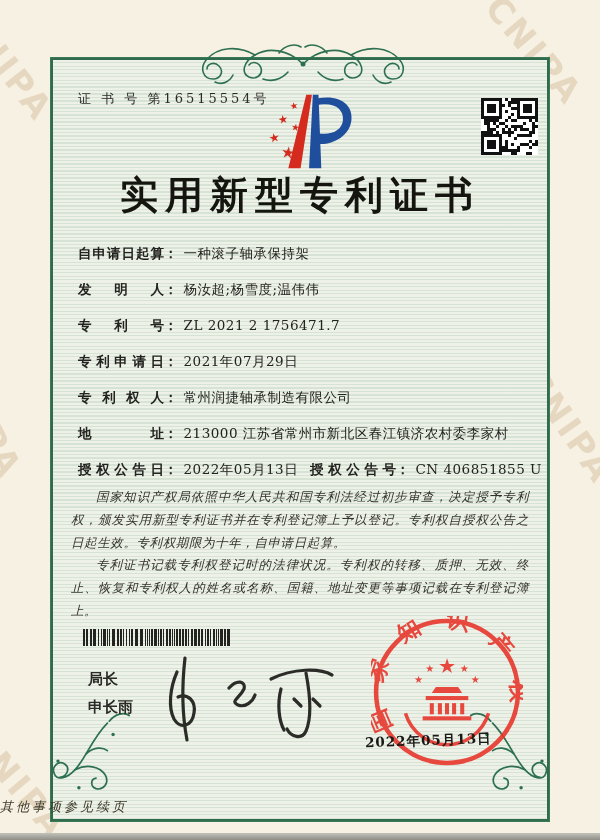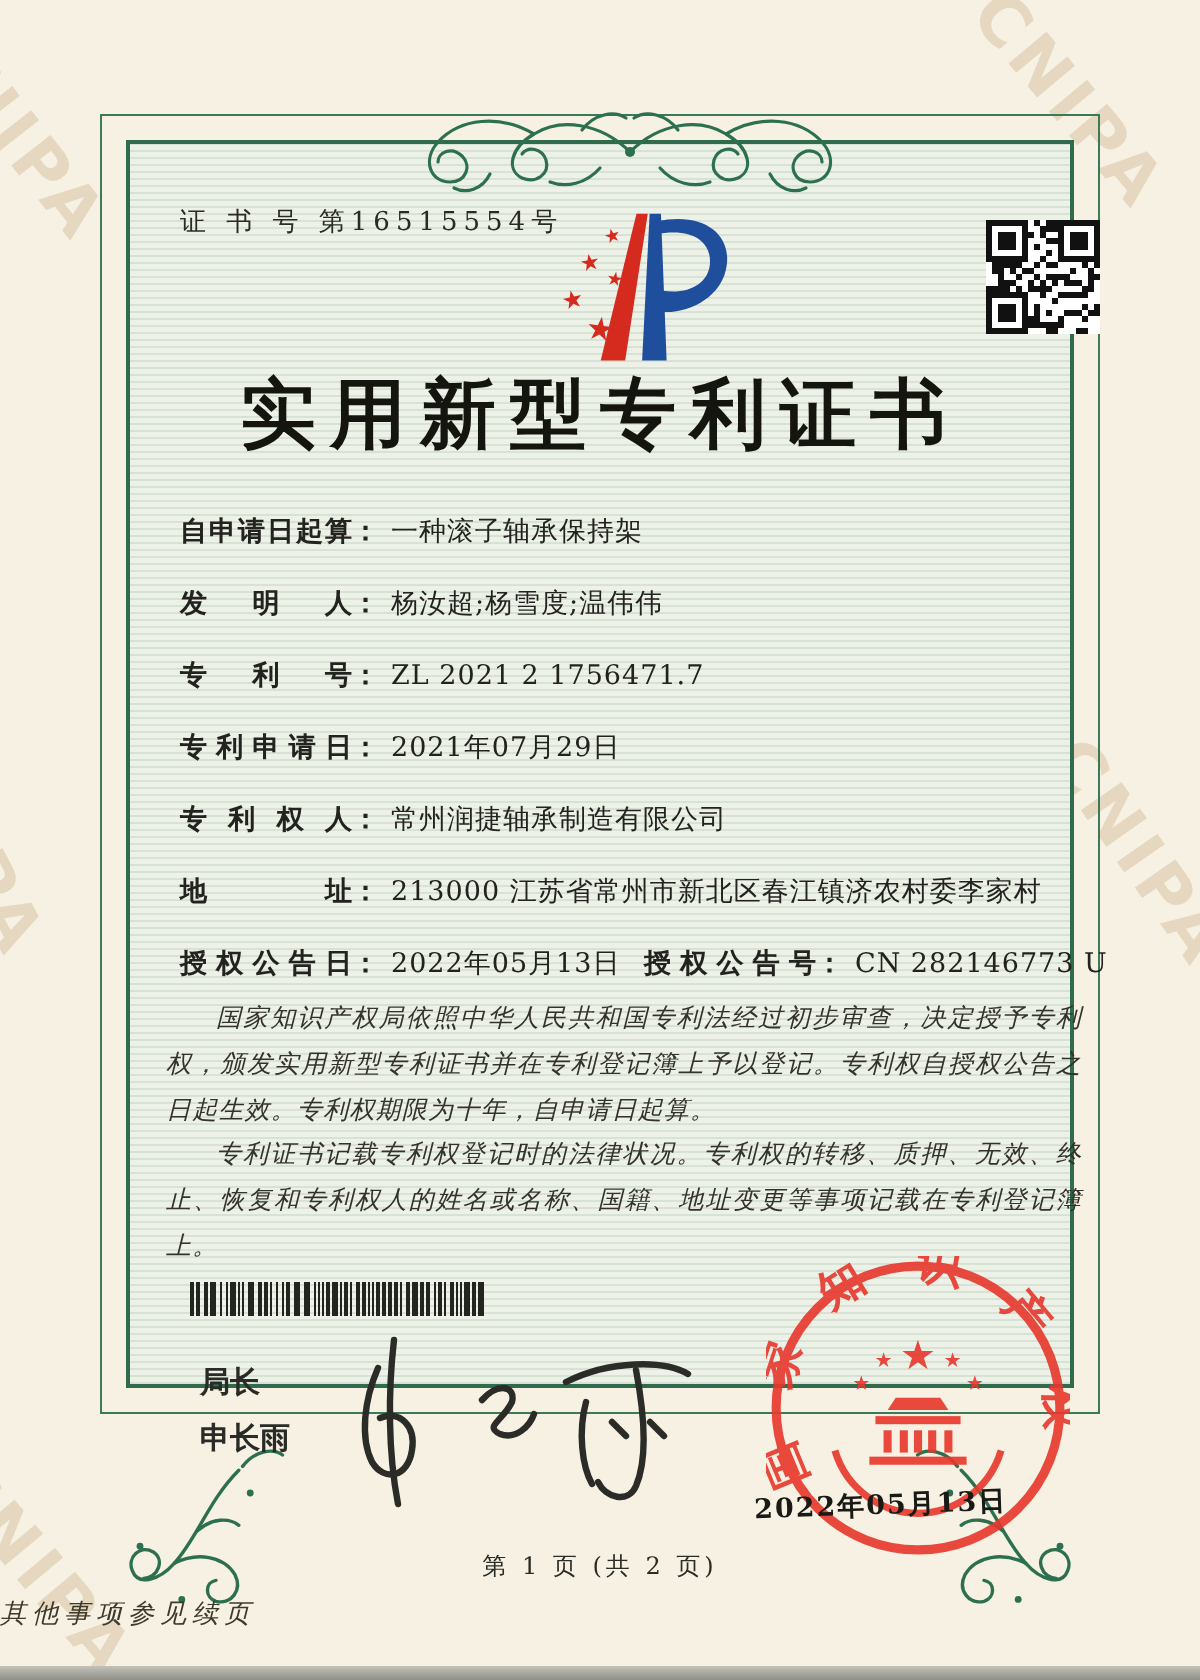--- a/index.html
+++ b/index.html
@@ -10,22 +10,22 @@
     color:#22221e;
   }
   
   .wm{
     position:absolute;font-family:"DejaVu Sans","Liberation Sans",sans-serif;
     font-weight:bold;font-size:34px;letter-spacing:3px;
     color:rgba(197,166,120,0.33);transform-origin:left top;pointer-events:none;
   }
   
   .frame{
-    position:absolute;left:50px;top:57px;width:500px;height:650px;
-    box-sizing:border-box;border:1px solid #3a7a58;padding:12px;
+    position:absolute;left:50px;top:57px;width:500px;height:765px;
+    box-sizing:border-box;border:1px solid #3a7a58;padding:0;
     background:transparent;
   }
   .frame-inner{
     position:relative;width:100%;height:100%;box-sizing:border-box;
     border:2px solid #2f6b4c;
     background-color:#eef1e8;
     background-image:repeating-linear-gradient(0deg,
       rgba(118,168,134,0.20) 0px, rgba(118,168,134,0.20) 1px,
       rgba(255,255,255,0) 1px, rgba(255,255,255,0) 3.5px);
   }
@@ -277,21 +277,21 @@
     </div>
     <div class="abs frow" style="top:329px;">
       <span class="flabel">专利权人</span><span class="fcolon">：</span><span class="fvalue">常州润捷轴承制造有限公司</span>
     </div>
     <div class="abs frow" style="top:365px;">
       <span class="flabel">地址</span><span class="fcolon">：</span><span class="fvalue">213000 江苏省常州市新北区春江镇济农村委李家村</span>
     </div>
     <div class="abs frow" style="top:401px;">
       <span class="flabel">授权公告日</span><span class="fcolon">：</span><span class="fvalue">2022年05月13日</span>
       <span class="frow2-right">
-        <span class="flabel">授权公告号</span><span class="fcolon">：</span><span class="fvalue">CN 282146773 U</span>
+        <span class="flabel">授权公告号</span><span class="fcolon">：</span><span class="fvalue">CN 406851855 U</span>
       </span>
     </div>
 
     <div class="abs bodytext">
       <p>国家知识产权局依照中华人民共和国专利法经过初步审查，决定授予专利权，颁发实用新型专利证书并在专利登记簿上予以登记。专利权自授权公告之日起生效。专利权期限为十年，自申请日起算。</p>
       <p>专利证书记载专利权登记时的法律状况。专利权的转移、质押、无效、终止、恢复和专利权人的姓名或名称、国籍、地址变更等事项记载在专利登记簿上。</p>
     </div>
 
     <div class="abs barcode" id="barcode">
         <div style="width: 2px; margin-right: 1px;"></div>
@@ -382,18 +382,17 @@
           <rect x="73" y="86" width="4" height="11"></rect>
           <rect x="80" y="86" width="4" height="11"></rect>
           <rect x="88" y="86" width="4" height="11"></rect>
           <rect x="51" y="99" width="48" height="4"></rect>
           <path d="M34,96 C40,116 58,127 75,127 C92,127 110,116 116,96" fill="none" stroke="#e8372c" stroke-width="3.5"></path>
         </g>
       </g>
     </svg>
     <div class="abs seal-date">2022年05月13日</div>
 
-    <div class="abs pagenum">第 1 页 (共 2 页)</div>
   </div>
 </div>
 
 <div class="footer-note">其他事项参见续页</div>
 <div class="bottom-strip"></div>
 
 </body></html>

